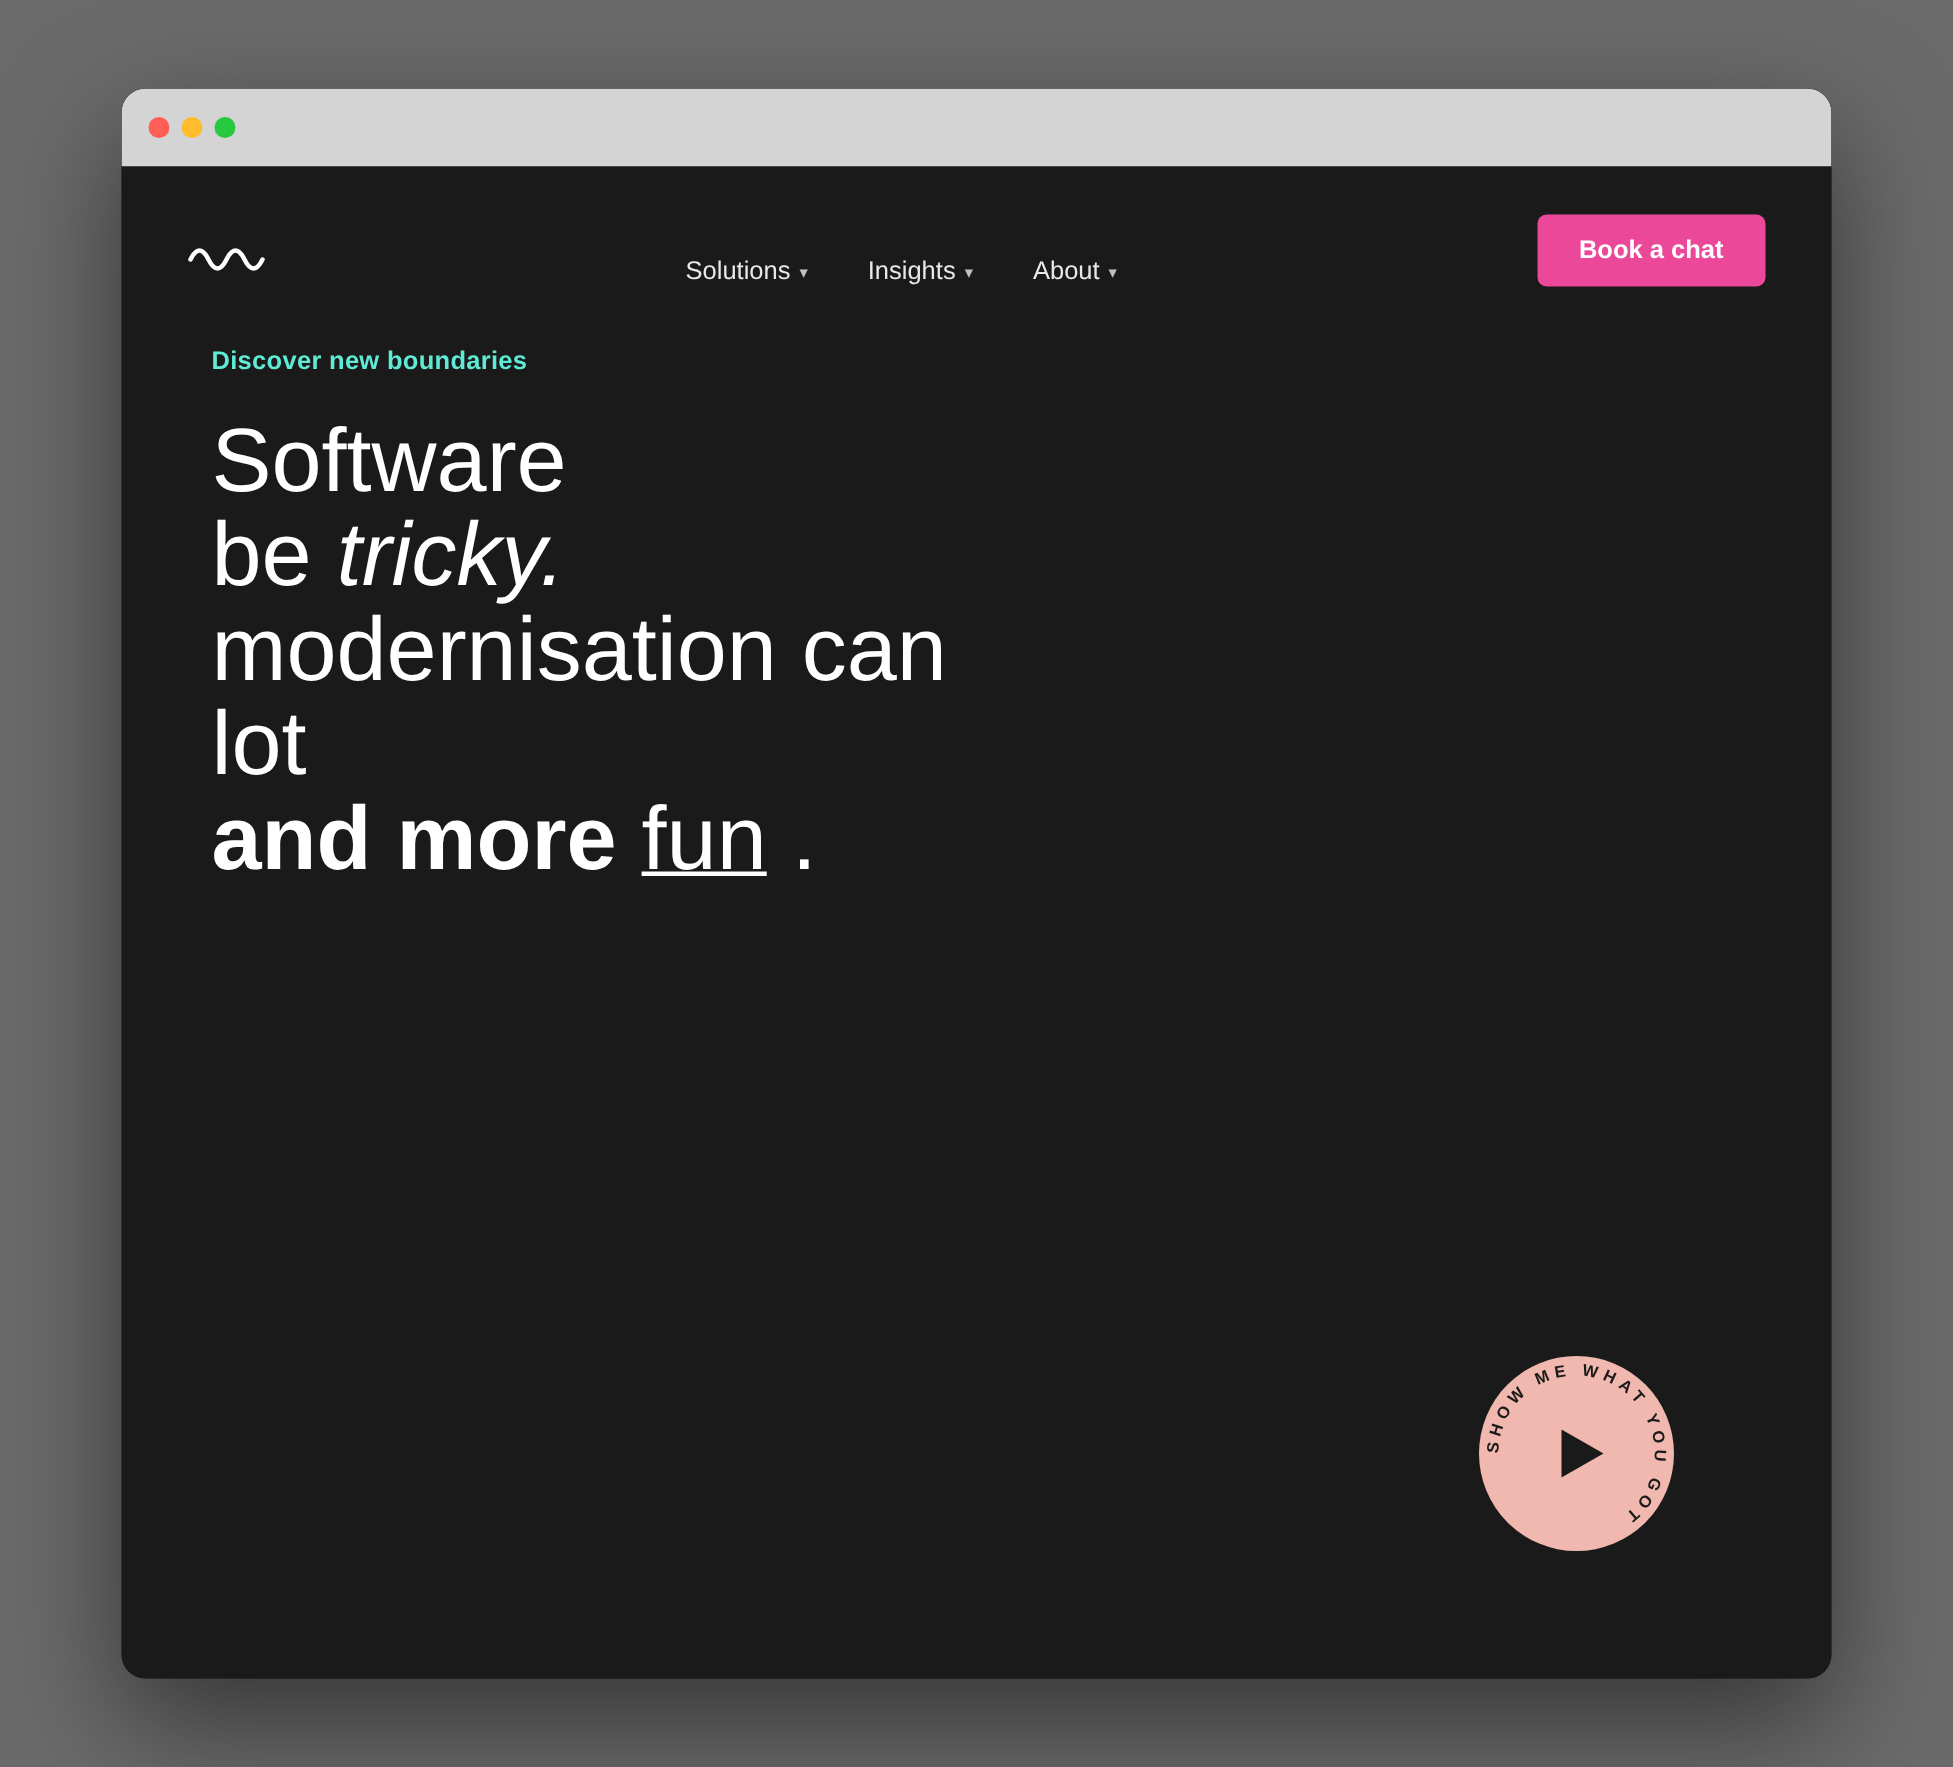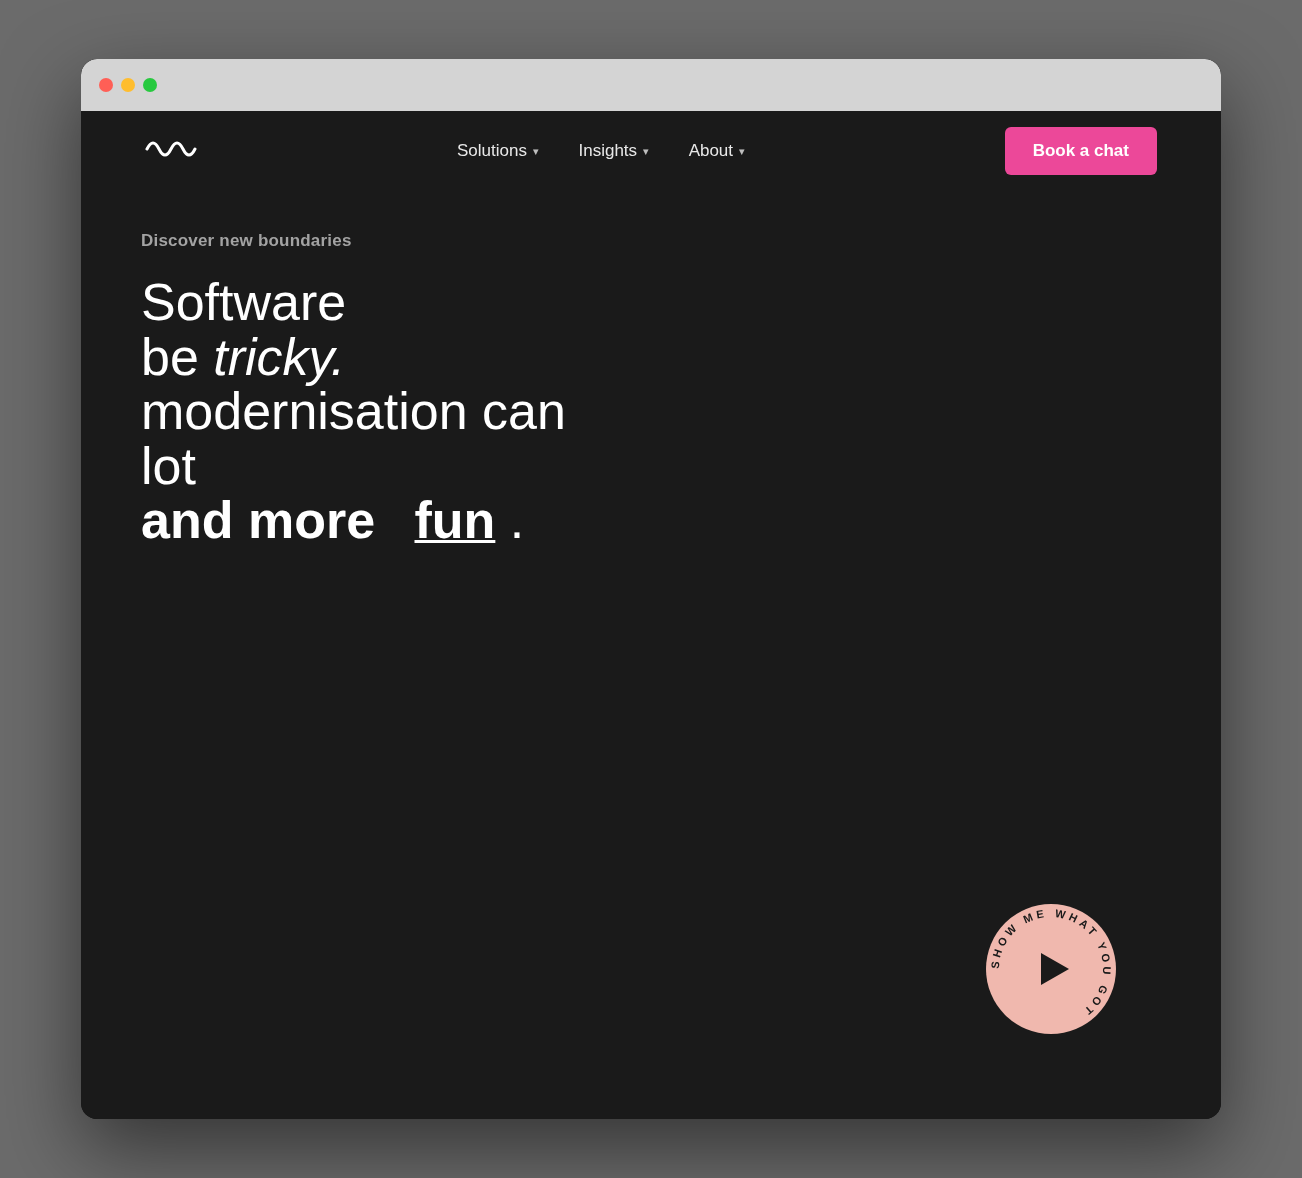--- a/index.html
+++ b/index.html
@@ -56,23 +56,23 @@
       height: calc(1060px - 52px);
       display: flex;
       flex-direction: column;
       position: relative;
       overflow: hidden;
     }
 
     
     .nav {
       display: flex;
-      align-items: center;
+      align-items: flex-end;
       justify-content: space-between;
-      padding: 0 64px;
+      padding: 0 44px;
       height: 80px;
       flex-shrink: 0;
     }
 
     .nav-logo {
       display: flex;
       align-items: center;
     }
 
     .logo-squiggle {
@@ -117,49 +117,48 @@
     }
 
     
     .hero {
       flex: 1;
       padding: 40px 60px 60px 60px;
       position: relative;
     }
 
     .hero-eyebrow {
-      color: #a3a3a3;
+      color: #5eead4;
       font-size: 17px;
       font-weight: 600;
       margin-bottom: 24px;
       letter-spacing: 0.2px;
     }
 
     .hero-heading {
       color: white;
-      font-size: 52px;
+      font-size: 60px;
       line-height: 1.05;
       font-weight: 300;
       max-width: 620px;
     }
 
     .hero-heading .italic-text {
       font-style: italic;
       font-weight: 300;
     }
 
     .hero-heading .bold-text {
       font-weight: 800;
     }
 
     .hero-heading .underline-text {
-      font-weight: 700;
+      font-weight: 400;
       text-decoration: underline;
       text-decoration-thickness: 3px;
-      margin-left: 25px;
     }
 
     .period {
       font-weight: 300;
       color: white;
     }
 
     
     .play-button-container {
       position: absolute;

